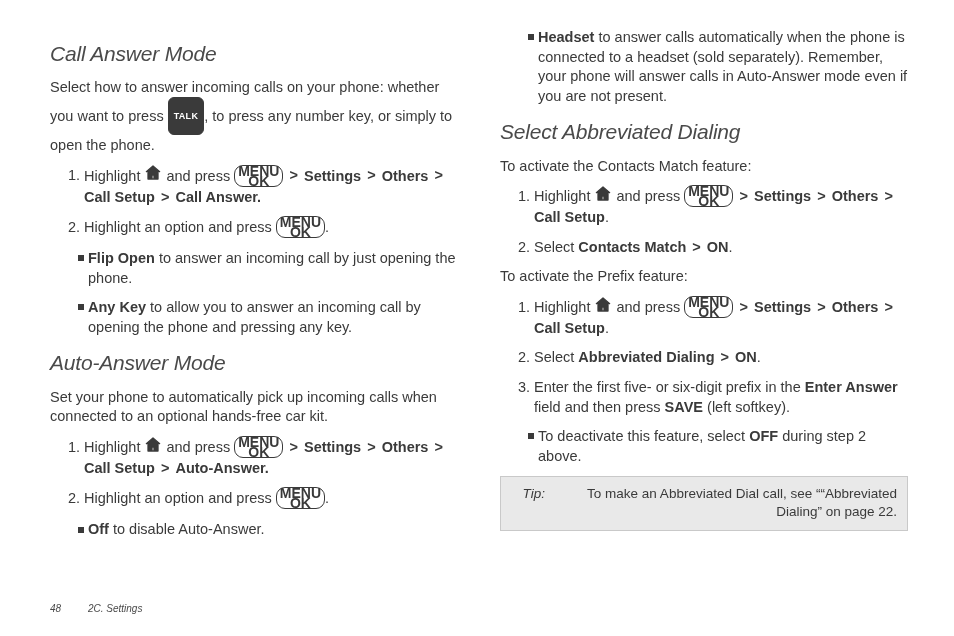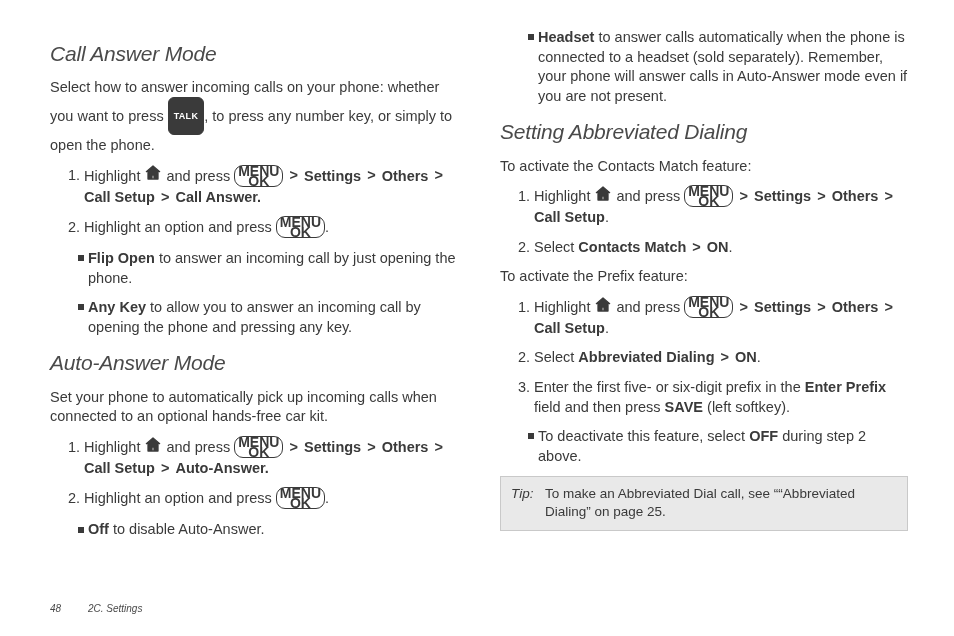--- a/index.html
+++ b/index.html
@@ -101,21 +101,21 @@
   .tip-row .lbl { flex:0 0 34px; font-style:italic;}
   .footer {
     position:absolute;
     left:50px;
     top:602px;
     font-style:italic;
     font-size:10px;
     color:#4a4a4a;
   }
   .footer .pg { margin-right:24px; }
-  .no-break { break-inside: avoid; }
+  .no-break { break-inside: avoid; text-align: right; }
 </style>
 </head>
 <body>
 
 <div class="page">
 
   <h2>Call Answer Mode</h2>
 
   <p class="body">
     <span>Select how to answer incoming calls on your phone: whether you want to press </span>
@@ -184,21 +184,21 @@
   </ol>
 
   <p class="sub">
     <span class="sq"></span><span class="b">Off</span><span> to disable Auto-Answer.</span>
   </p>
 
   <p class="sub">
     <span class="sq"></span><span class="b">Headset</span><span> to answer calls automatically when the phone is connected to a headset (sold separately). Remember, your phone will answer calls in Auto-Answer mode even if you are not present.</span>
   </p>
 
-  <h2>Setting Abbreviated Dialing</h2>
+  <h2>Select Abbreviated Dialing</h2>
 
   <p class="body">To activate the Contacts Match feature:</p>
 
   <ol>
     <li>
       <span>Highlight </span>
       <span class="ico">
         <svg width="18" height="15" viewBox="0 0 18 15">
             <path d="M2 7 L9 1 L16 7 M4 7 V14 H14 V7 M8 14 V10 H10 V14" fill="#3a3a3a" stroke="#3a3a3a" stroke-width="1.3" stroke-linejoin="round"></path>
           </svg>
@@ -240,35 +240,35 @@
       <span class="b">Call Setup</span><span>.</span>
     </li>
     <li>
       <span>Select </span>
       <span class="b">Abbreviated Dialing</span>
       <span class="chev">&gt;</span>
       <span class="b">ON</span><span>.</span>
     </li>
     <li>
       <span>Enter the first five- or six-digit prefix in the </span>
-      <span class="b">Enter Prefix</span>
+      <span class="b">Enter Answer</span>
       <span> field and then press </span>
       <span class="b">SAVE</span>
       <span> (left softkey).</span>
     </li>
   </ol>
 
   <p class="sub">
     <span class="sq"></span><span>To deactivate this feature, select </span><span class="b">OFF</span><span> during step 2 above.</span>
   </p>
 
   <div class="tip-box no-break">
     <div class="tip-row">
       <div class="lbl">Tip:</div>
-      <div>To make an Abbreviated Dial call, see ““Abbreviated Dialing” on page 25.</div>
+      <div>To make an Abbreviated Dial call, see ““Abbreviated Dialing” on page 22.</div>
     </div>
   </div>
 
 </div>
 
 <div class="footer">
   <span class="pg">48</span>
   <span>2C. Settings</span>
 </div>
 

